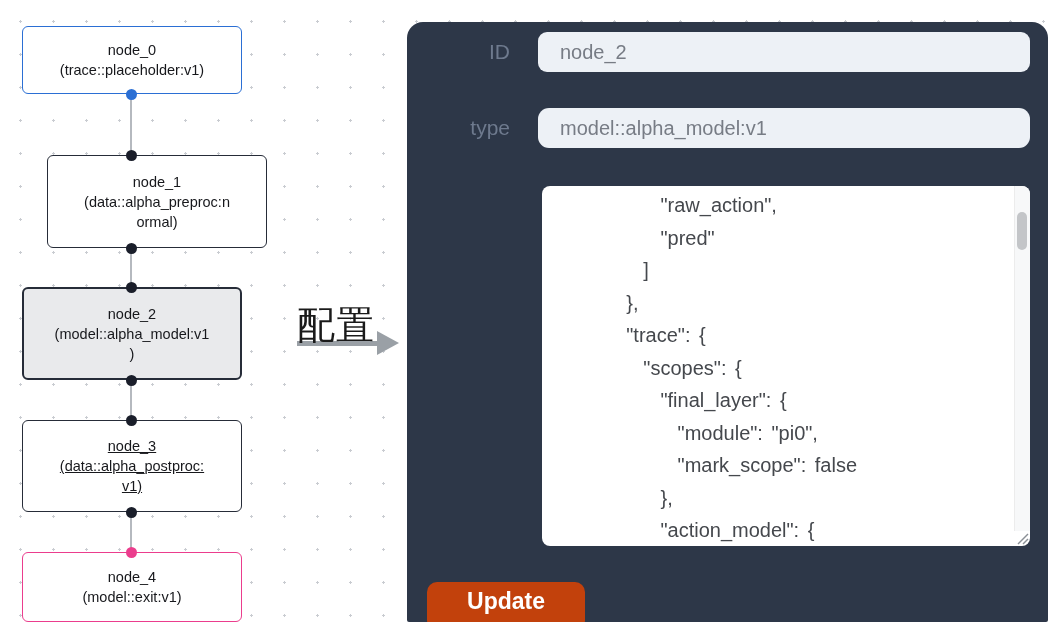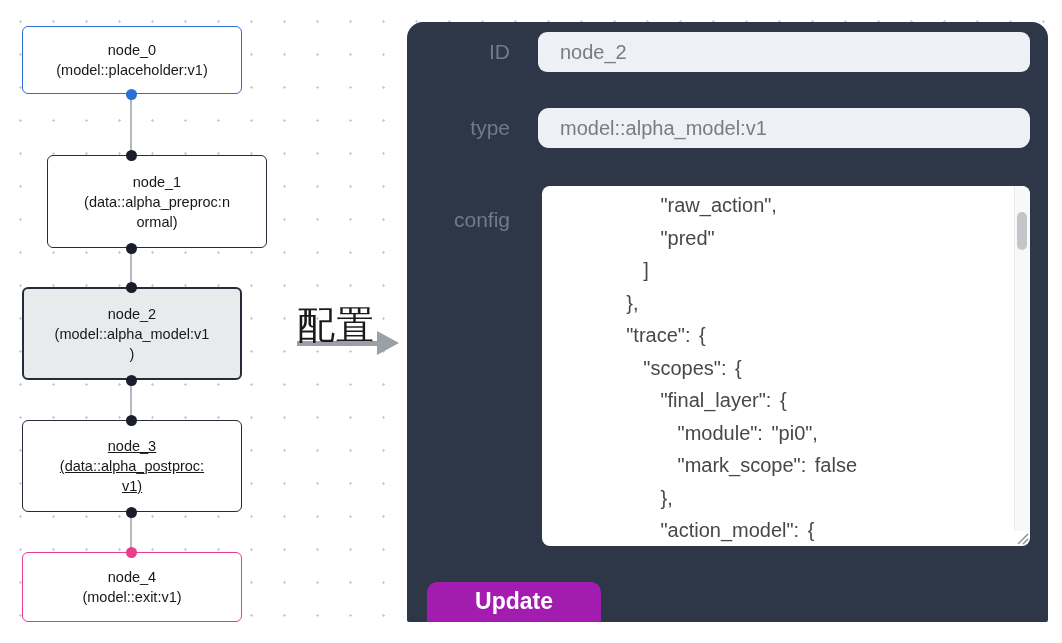--- a/index.html
+++ b/index.html
@@ -106,42 +106,42 @@
     background: #f7f8f9; border-left: 1px solid #ececec;
   }
   .scrollbar-thumb {
     position: absolute; right: 3px; top: 26px; width: 10px; height: 38px;
     background: #c3c5c8; border-radius: 5px;
   }
   .resize-grip {
     position: absolute; right: 1px; bottom: 1px; width: 14px; height: 14px;
   }
   .update-button {
-    position: absolute; left: 20px; top: 560px; width: 174px; height: 48px;
-    background: #a21caf; border: none;
+    position: absolute; left: 20px; top: 560px; width: 158px; height: 48px;
+    background: #c2410c; border: none;
     border-radius: 10px;
     color: #ffffff; font-family: "Liberation Sans", sans-serif;
     font-size: 23px; font-weight: 700;
     padding-bottom: 10px;
     cursor: pointer;
   }
 </style>
 </head>
 <body>
 
 <div class="canvas">
 
   <div>
     <div class="edge edge-0"></div>
     <div class="edge edge-1"></div>
     <div class="edge edge-2"></div>
     <div class="edge edge-3"></div>
 
     <div class="node node-0">node_0
-(model::placeholder:v1)</div>
+(trace::placeholder:v1)</div>
     <div class="node node-1">node_1
 (data::alpha_preproc:n
 ormal)</div>
     <div class="node node-2">node_2
 (model::alpha_model:v1
 )</div>
     <div class="node node-3">node_3
 (data::alpha_postproc:
 v1)</div>
     <div class="node node-4">node_4
@@ -157,21 +157,20 @@
     <div class="handle pink" style="top:547px"></div>
   </div>
 
   <div class="transition-label">配置</div>
   <div class="arrow-shaft"></div>
   <div class="arrow-head"></div>
 
   <div class="panel">
     <div class="field-label label-id">ID</div>
     <div class="field-label label-type">type</div>
-    <div class="field-label label-config">config</div>
 
     <input class="text-input input-id" type="text" value="node_2" style="">
     <input class="text-input input-type" type="text" value="model::alpha_model:v1" style="">
 
     <div class="config-editor">
       <pre class="config-text">        "raw_action",
         "pred"
       ]
     },
     "trace": {

